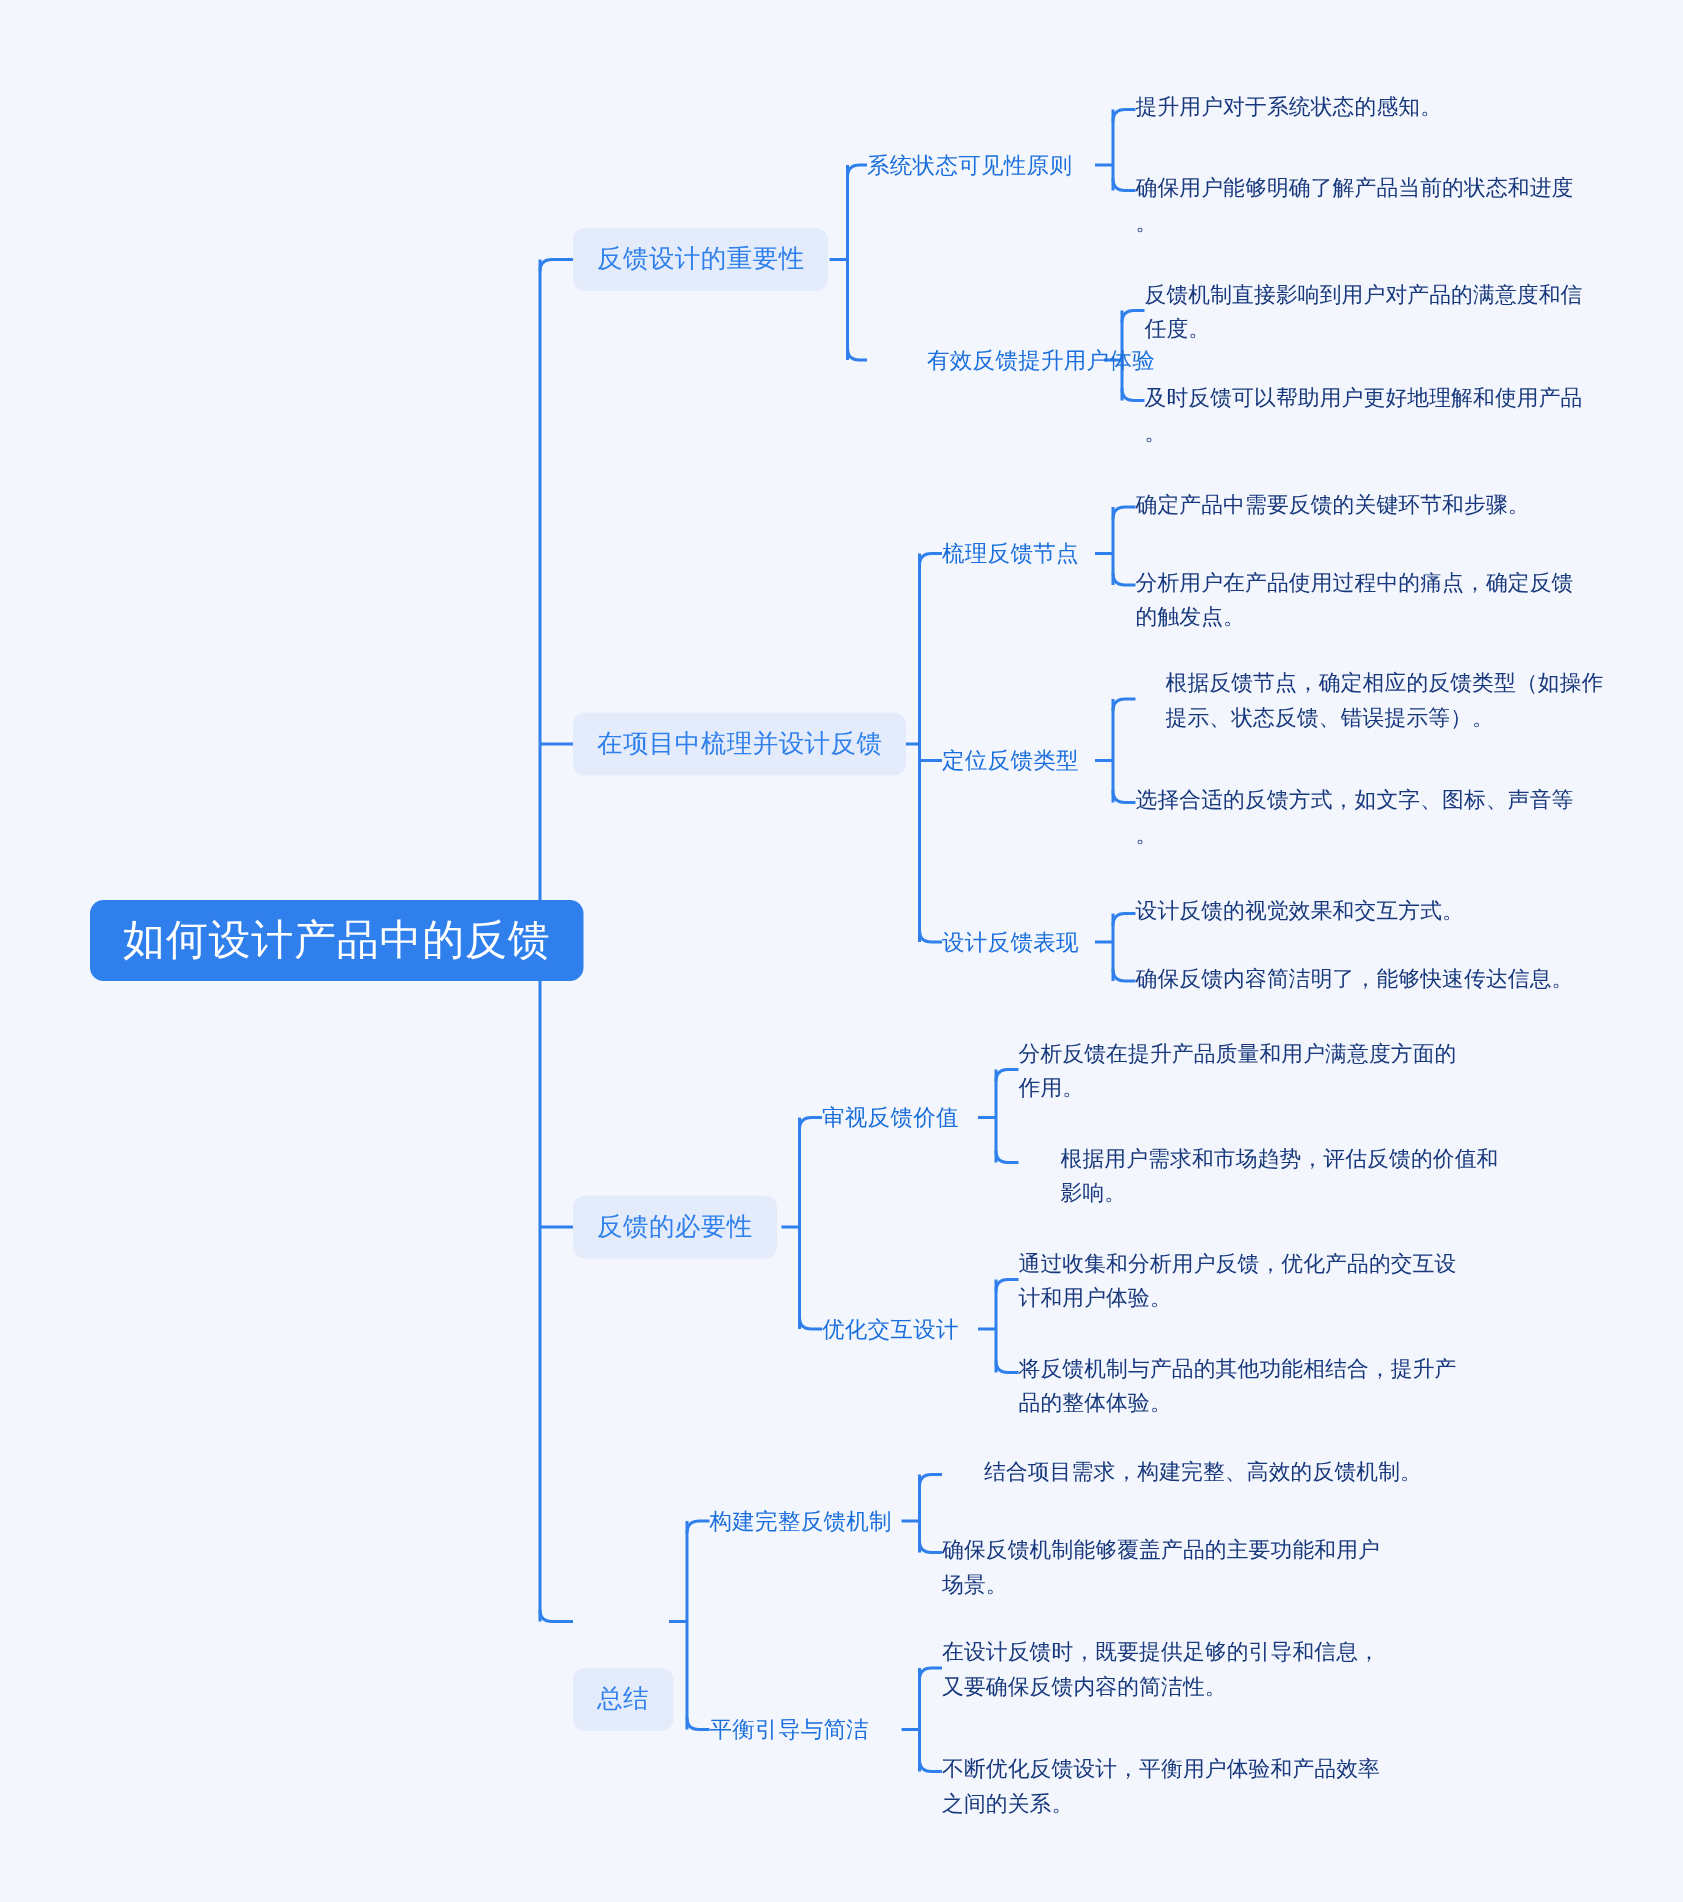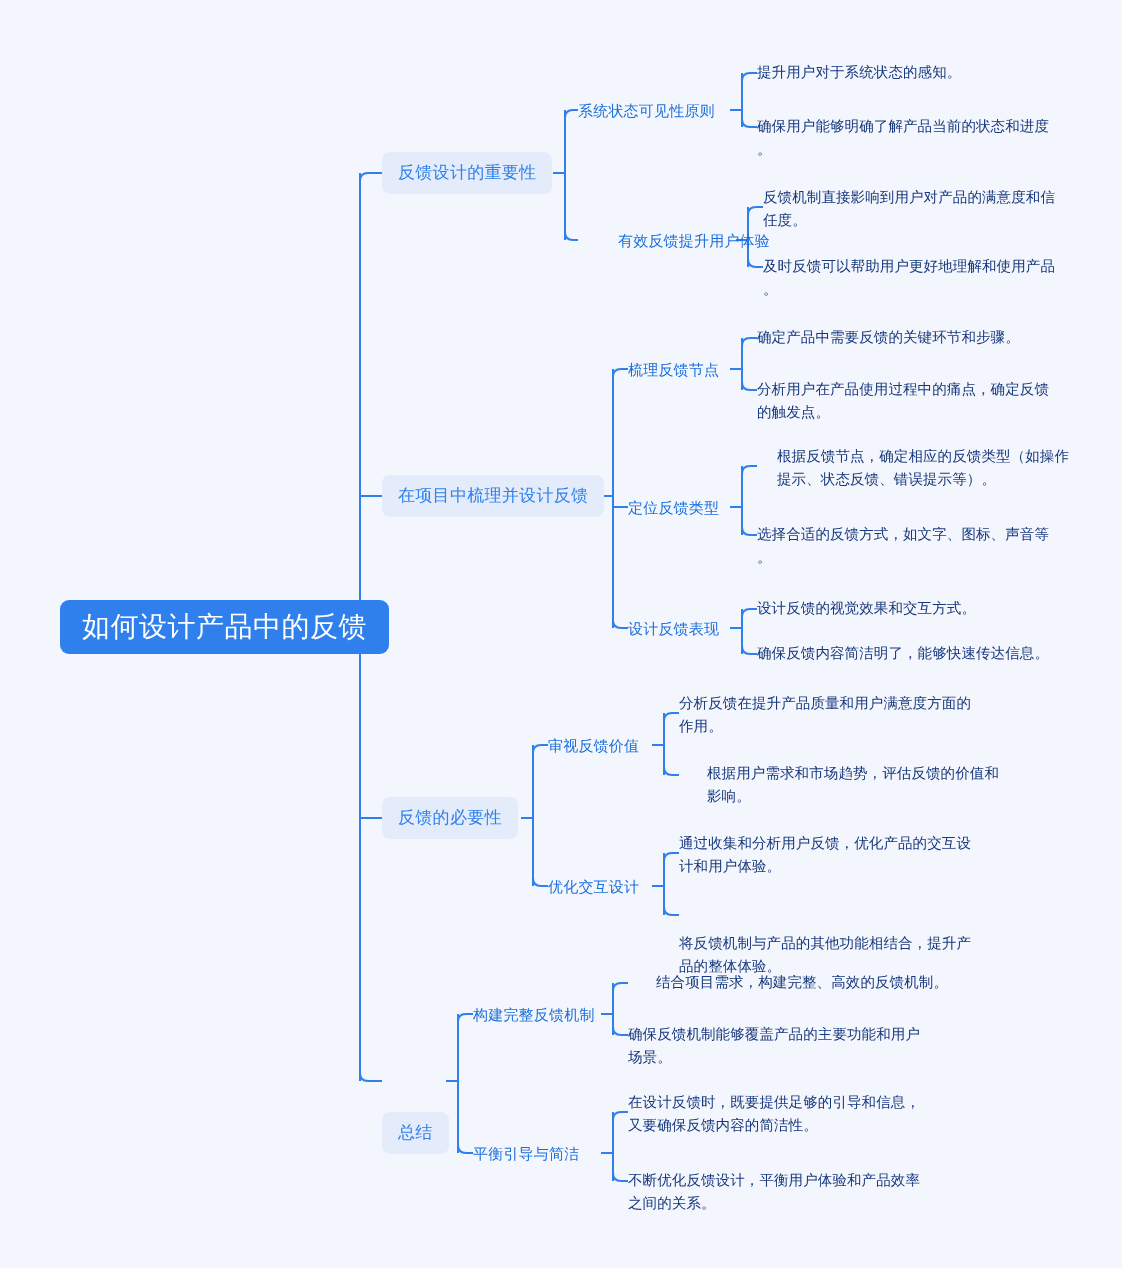--- a/index.html
+++ b/index.html
@@ -188,21 +188,21 @@
 
   <div class="node node-l3" style="left:548px; top:733px;">审视反馈价值</div>
   <div class="node node-l4" style="left:679px; top:692px; width:300px;">分析反馈在提升产品质量和用户满意度方面的
 作用。</div>
   <div class="node node-l4" style="left:679px; top:762px; width:300px;margin-left:28px;">根据用户需求和市场趋势，评估反馈的价值和
 影响。</div>
 
   <div class="node node-l3" style="left:548px; top:874px;">优化交互设计</div>
   <div class="node node-l4" style="left:679px; top:832px; width:300px;">通过收集和分析用户反馈，优化产品的交互设
 计和用户体验。</div>
-  <div class="node node-l4" style="left:679px; top:902px; width:300px;margin-top:30px;">将反馈机制与产品的其他功能相结合，提升产
+  <div class="node node-l4" style="left:679px; top:902px; width:300px;">将反馈机制与产品的其他功能相结合，提升产
 品的整体体验。</div>
 
   <div class="node node-l2" style="left:382px; top:1112px;">总结</div>
 
   <div class="node node-l3" style="left:473px; top:1002px;">构建完整反馈机制</div>
   <div class="node node-l4" style="left:628px; top:971px; width:320px;text-align:right;">结合项目需求，构建完整、高效的反馈机制。</div>
   <div class="node node-l4" style="left:628px; top:1023px; width:320px;">确保反馈机制能够覆盖产品的主要功能和用户
 场景。</div>
 
   <div class="node node-l3" style="left:473px; top:1141px;text-align:right;">平衡引导与简洁</div>

